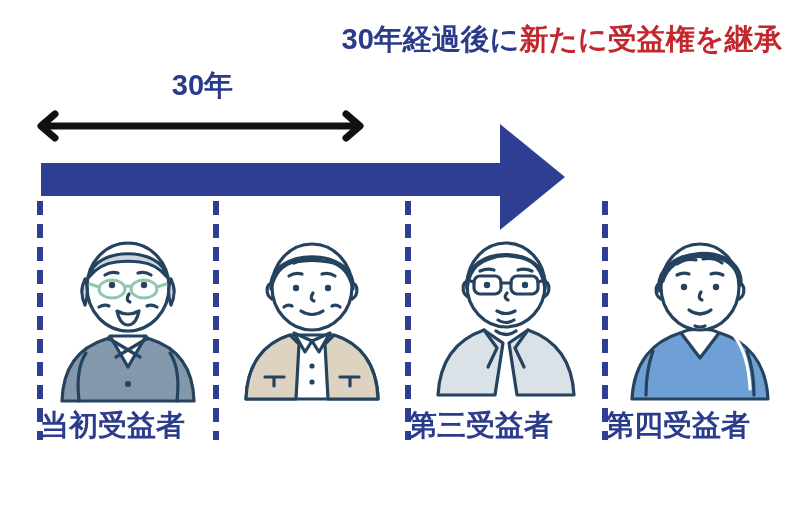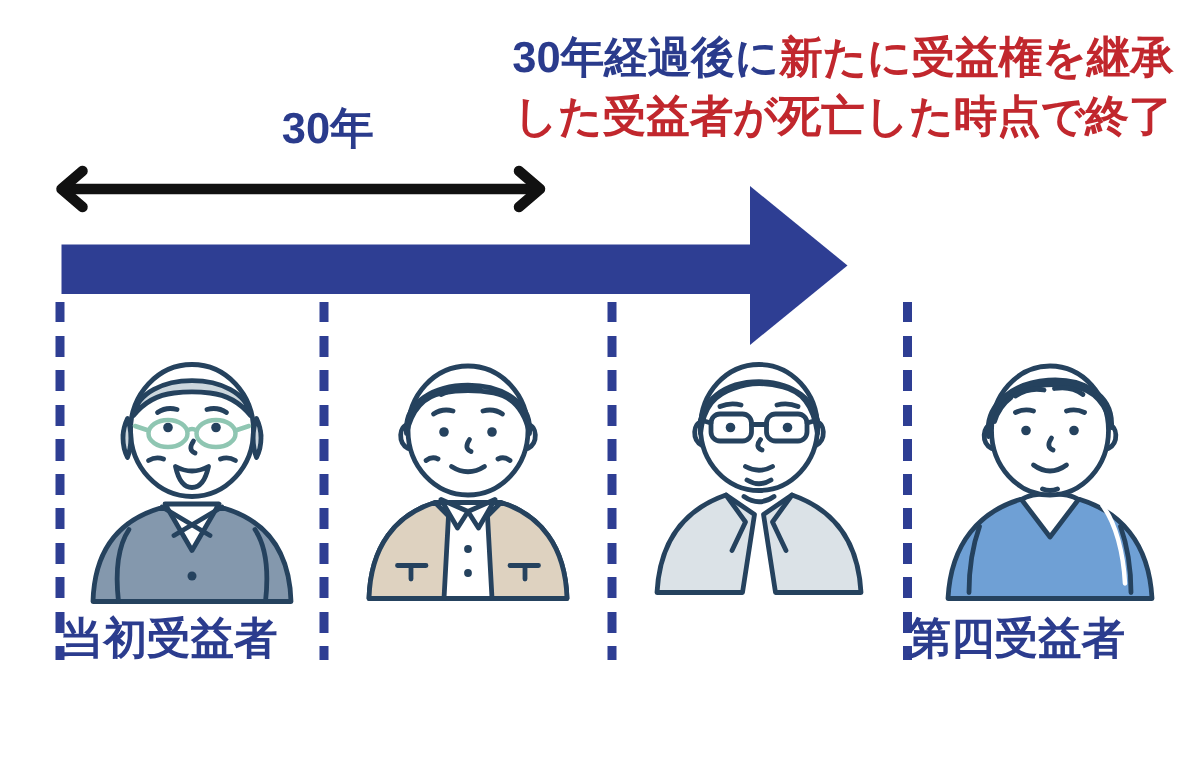--- a/index.html
+++ b/index.html
@@ -8,21 +8,21 @@
     font-family:"Liberation Sans","DejaVu Sans",sans-serif;
   }
   .headline{
     position:absolute;left:330px;top:20px;width:464px;
     text-align:center;font-size:29px;font-weight:800;line-height:39px;
     white-space:nowrap;
   }
   .headline .blue{color:var(--headline-blue,#2a3b8c);}
   .headline .red{color:var(--headline-red,#c1272d);}
   .duration-label{
-    position:absolute;left:56px;top:66px;width:325px;text-align:center;
+    position:absolute;left:40px;top:66px;width:325px;text-align:center;
     font-size:29px;font-weight:800;color:var(--headline-blue,#2a3b8c);
   }
   .double-arrow{position:absolute;left:28px;top:108px;}
   .timeline-arrow{position:absolute;left:35px;top:120px;}
   .dash-line{
     position:absolute;top:201px;width:6px;height:258px;
     background:repeating-linear-gradient(to bottom,var(--accent-blue,#2e3e93) 0 14px,transparent 14px 23px);
   }
   .dash-1{left:37px;} .dash-2{left:213px;} .dash-3{left:405px;} .dash-4{left:602px;}
   .person{position:absolute;width:160px;height:170px;}
@@ -39,21 +39,20 @@
   .col-label-3{left:408px;width:197px;}
   .col-label-4{left:605px;width:190px;}
 </style>
 </head>
 <body>
 
 <div class="canvas">
 
   <div class="headline">
     <div><span class="blue">30年経過後に</span><span class="red">新たに受益権を継承</span></div>
-    <div class="red">した受益者が死亡した時点で終了</div>
   </div>
 
   <div class="duration-label">30年</div>
 
   <svg class="double-arrow" width="345" height="36" viewBox="0 0 345 36">
     <g stroke="#111111" stroke-width="7" fill="none" stroke-linecap="round" stroke-linejoin="round">
       <path d="M16,18 L329,18"></path>
       <path d="M27,6 L13,18 L27,30"></path>
       <path d="M318,6 L332,18 L318,30"></path>
     </g>
@@ -172,15 +171,16 @@
       <path d="M91,43 Q97,41 103,44"></path>
       <circle cx="64" cy="56" r="3.2" fill="#25425e" stroke="none"></circle>
       <circle cx="96" cy="56" r="3.2" fill="#25425e" stroke="none"></circle>
       <path d="M81,61 Q77,67 82,69"></path>
       <path d="M69,79 Q80,87 91,79"></path>
       <path d="M75,95 Q80,97 85,95"></path>
     </g>
   </svg>
 
   <div class="col-label col-label-1">当初受益者</div>
+  <div class="col-label col-label-3">第三受益者</div>
   <div class="col-label col-label-4">第四受益者</div>
 
 </div>
 
 </body></html>

